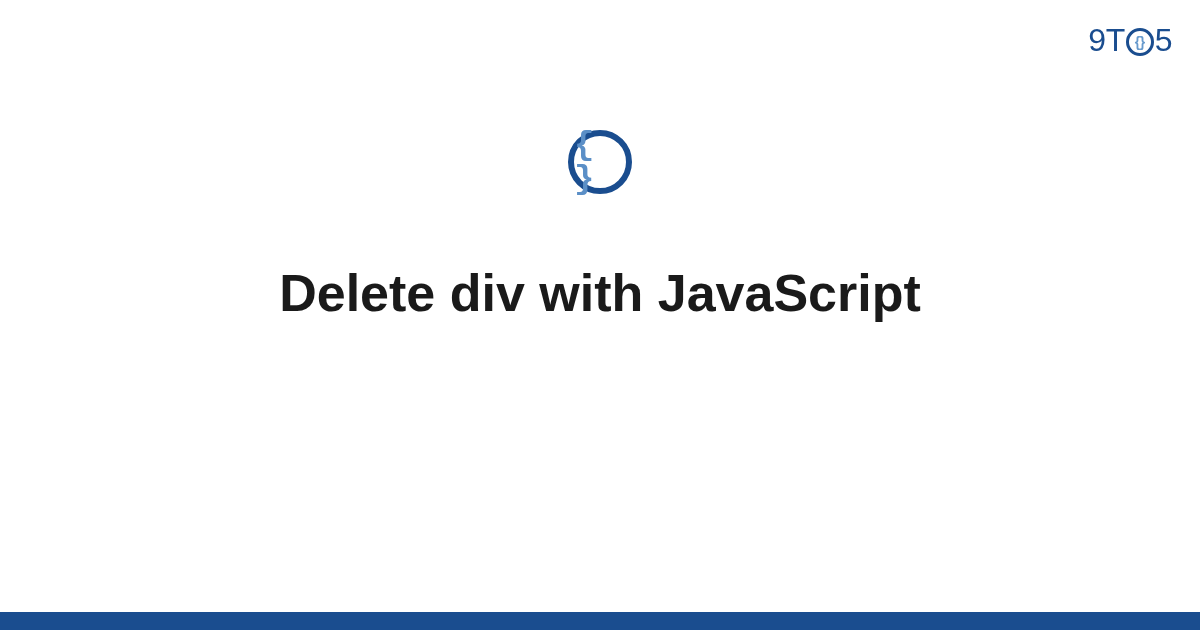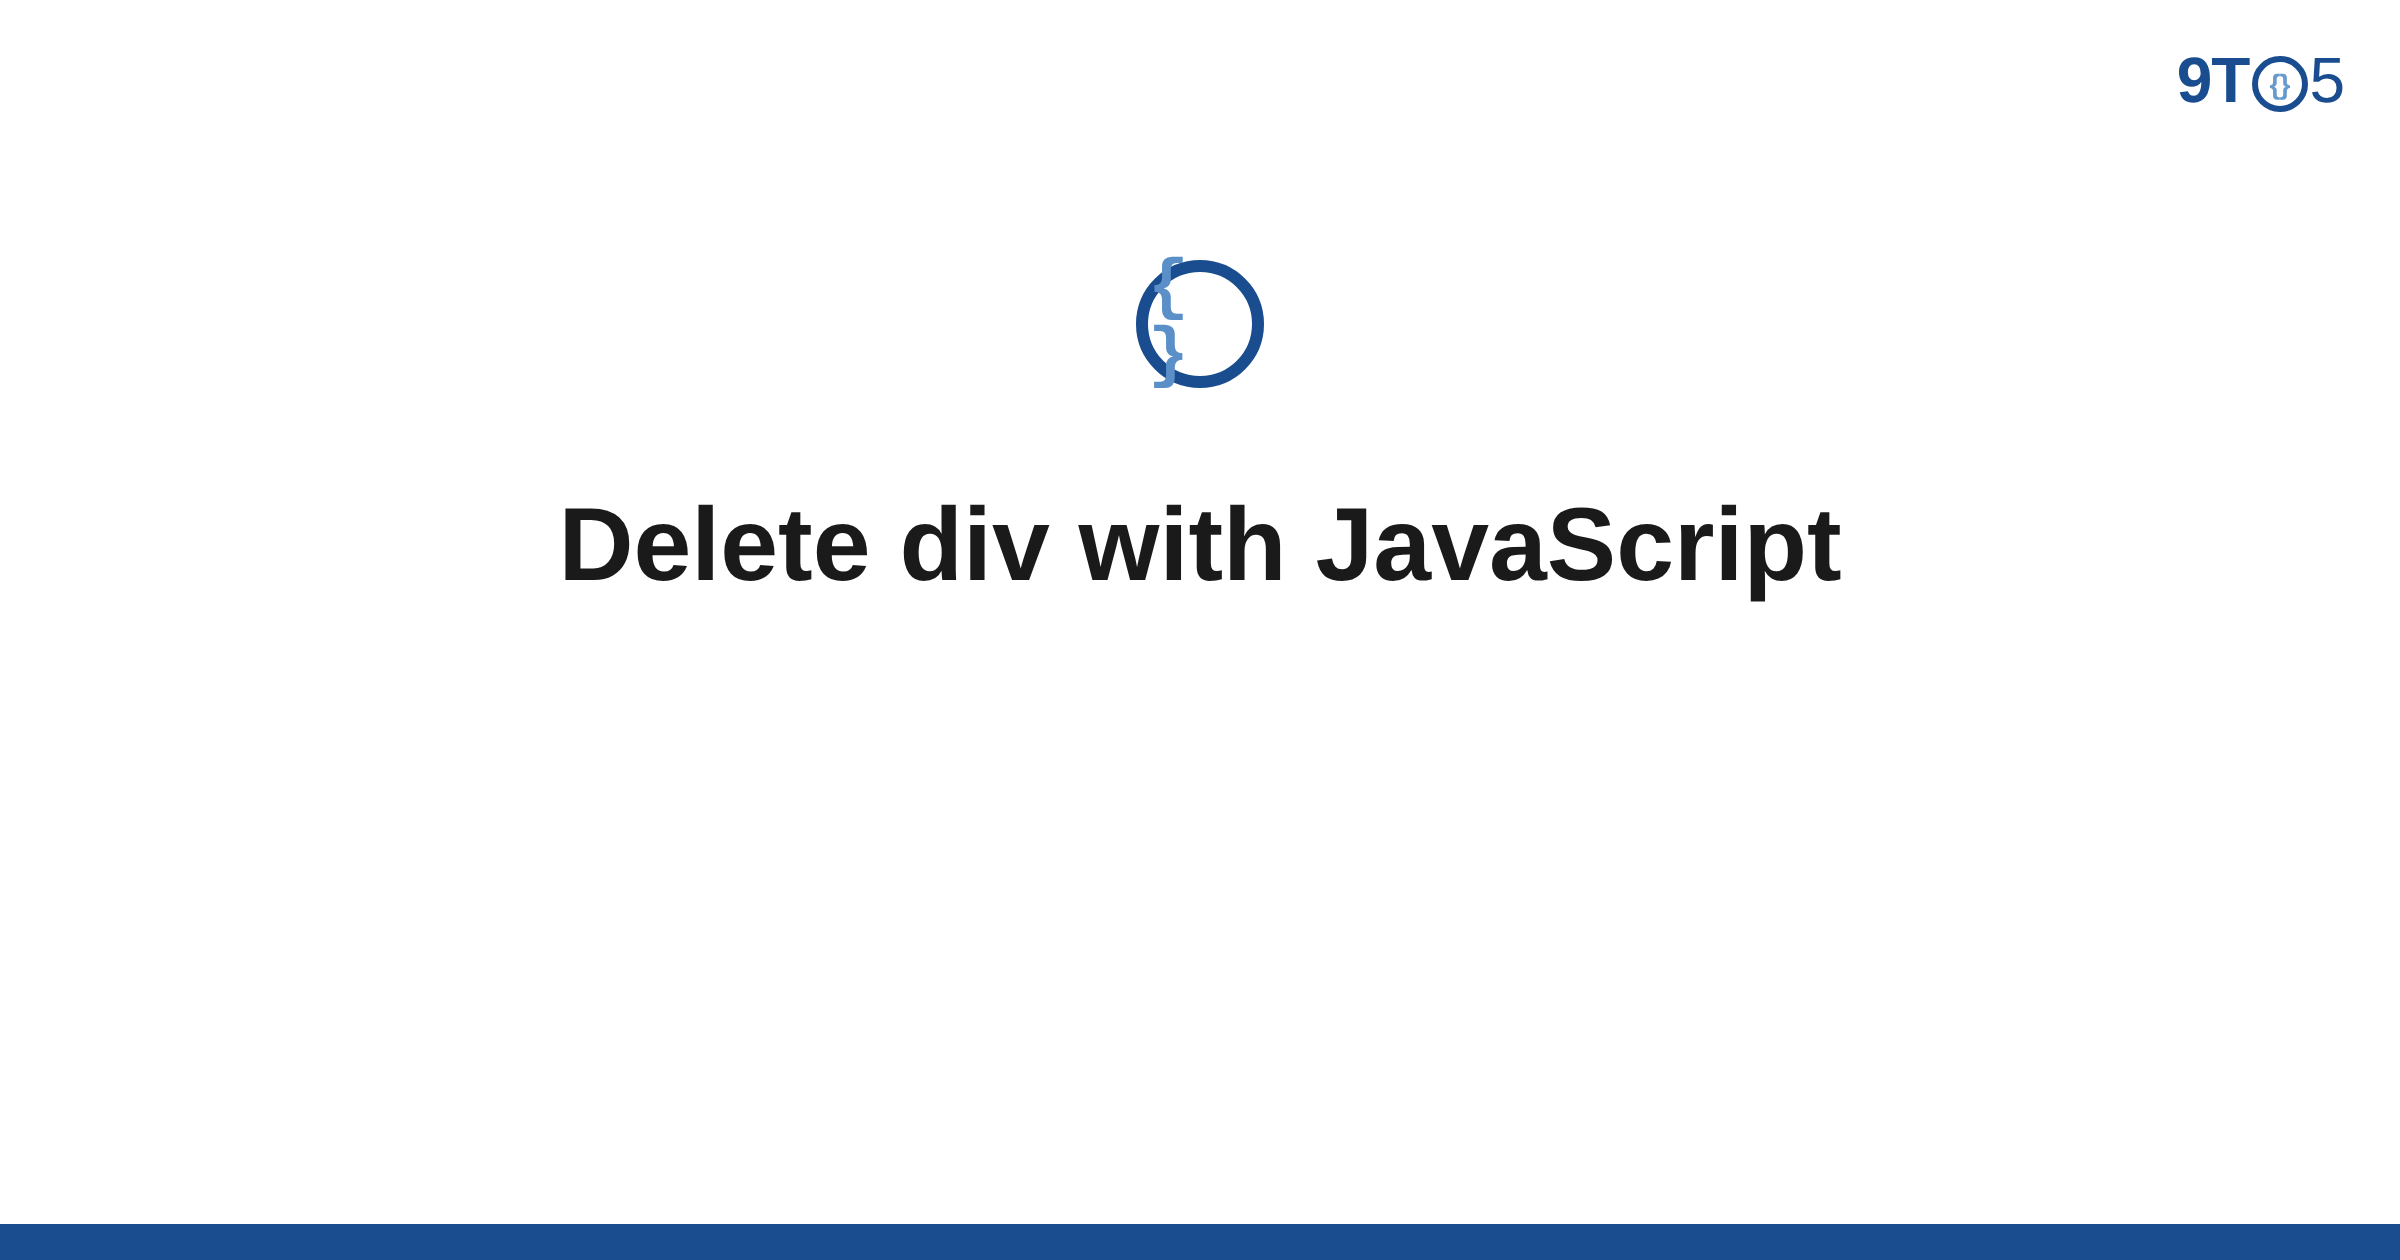--- a/index.html
+++ b/index.html
@@ -20,21 +20,21 @@
       top: 22px;
       right: 28px;
       font-size: 32px;
       font-weight: 400;
       letter-spacing: -0.5px;
       display: flex;
       align-items: center;
     }
     .logo-9t {
       color: #1a4d8f;
-      font-weight: 700;
+      font-weight: 400;
       margin-left: 20px;
     }
     .logo-o-icon {
       display: inline-flex;
       align-items: center;
       justify-content: center;
       width: 28px;
       height: 28px;
       border: 3px solid #1a4d8f;
       border-radius: 50%;
@@ -82,20 +82,21 @@
       letter-spacing: 3px;
       line-height: 1;
       font-family: 'Courier New', monospace;
     }
     .title {
       font-size: 52px;
       font-weight: bold;
       color: #1a1a1a;
       text-align: center;
       line-height: 1.2;
+      margin-top: 20px;
     }
     .bottom-bar {
       position: absolute;
       bottom: 0;
       left: 0;
       right: 0;
       height: 18px;
       background: #1a4d8f;
     }
   </style>

